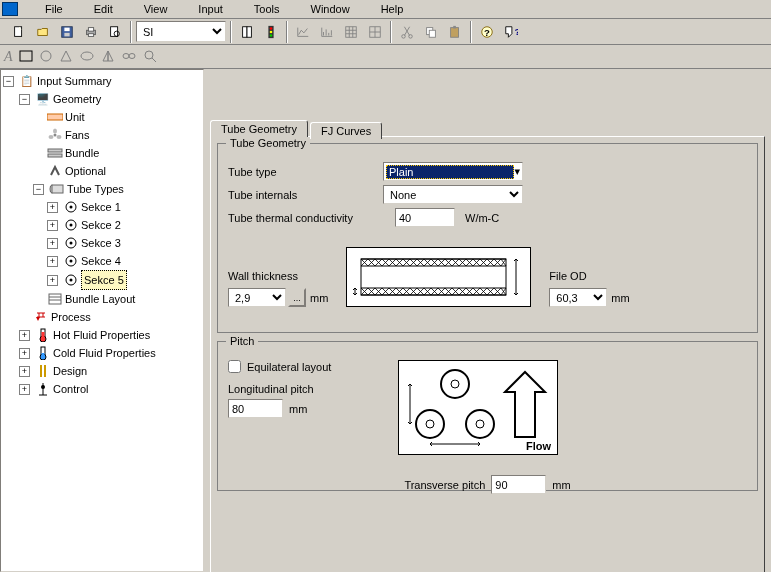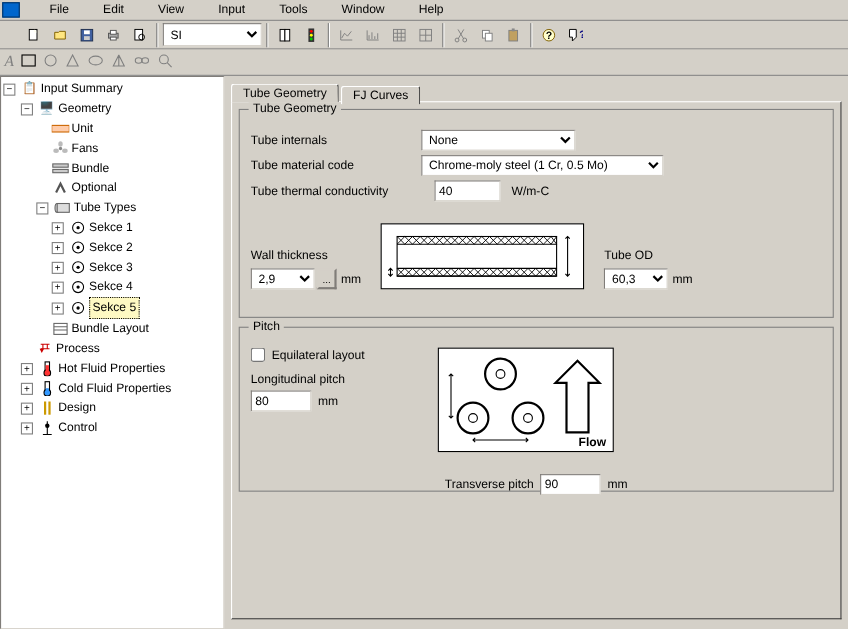--- a/index.html
+++ b/index.html
@@ -2,40 +2,40 @@
 <html><head>
 <meta charset="utf-8">
 <style>
 * { box-sizing: border-box; margin: 0; padding: 0; font-family: "MS Sans Serif", Tahoma, Arial, sans-serif; font-size: 11px; }
 body { background: #d4d0c8; width: 771px; height: 572px; overflow: hidden; }
 
 .menubar { background: #d4d0c8; height: 19px; display: flex; align-items: center; padding: 1px 2px; border-bottom: 1px solid #808080; }
 .menubar .mitem { padding: 2px 8px; cursor: default; margin-left: 15px; }
 .appicon { width: 16px; height: 14px; background: #0066cc; border: 1px solid #003366; margin-right: 4px; display:inline-block; }
 
-.toolbar { background: #d4d0c8; height: 26px; display: flex; align-items: center; padding: 2px 20px; gap: 2px; border-bottom: 1px solid #808080; }
+.toolbar { background: #d4d0c8; height: 26px; display: flex; align-items: center; padding: 2px 8px; gap: 2px; border-bottom: 1px solid #808080; }
 .tbtn { width: 22px; height: 22px; border: 1px solid transparent; display: flex; align-items: center; justify-content: center; cursor: default; }
 .tsep { width: 2px; height: 22px; border-left: 1px solid #808080; border-right: 1px solid #fff; margin: 0 2px; }
 .combo { height: 21px; background: #fff; border: 1px inset #d4d0c8; padding: 1px 2px; }
 
 .toolbar2 { background: #d4d0c8; height: 24px; display: flex; align-items: center; padding: 2px 4px; gap: 6px; border-bottom: 1px solid #808080; }
 
 .main { display: flex; height: calc(572px - 19px - 26px - 24px); }
 .treepane { width: 204px; background: #fff; border: 1px inset #d4d0c8; overflow: auto; padding: 2px; }
 .tree ul { list-style: none; padding-left: 0; }
 .tree li { white-space: nowrap; line-height: 18px; }
 .tree .row { display: flex; align-items: center; gap: 2px; cursor: default; }
 .tree .indent { display: inline-block; }
 .tree .tw { width: 11px; height: 11px; border: 1px solid #808080; display: inline-flex; align-items: center; justify-content: center; font-size: 9px; line-height: 9px; background: #fff; margin-right: 3px; cursor: pointer; }
 .tree .ic { width: 16px; height: 14px; display: inline-flex; align-items:center; justify-content:center; }
 .tree .sel { background: #fef9c3; border: 1px dotted #000; padding: 0 2px; }
 
 .contentpane { flex: 1; background: #d4d0c8; padding: 6px; }
 .tabs { display: flex; position: relative; top: 1px; z-index: 2; }
-.tab { background: #d4d0c8; border: 1px solid #808080; border-bottom: none; padding: 2px 10px; margin-right: 2px; border-radius: 3px 3px 0 0; cursor: default; position: relative; }
+.tab { background: #d4d0c8; border: 1px solid #808080; border-bottom: none; padding: 2px 10px; margin-right: 2px; border-radius: 3px 3px 0 0; cursor: default; position: relative; margin-top: 44px; }
 .tab.active { background: #d4d0c8; border-top: 1px solid #fff; border-left: 1px solid #fff; border-right:1px solid #404040; top: 0; }
 .tab.inactive { top: 2px; border-top:1px solid #fff; border-left:1px solid #fff; border-right:1px solid #404040; }
 .tabbody { border-top:1px solid #fff; border-left:1px solid #fff; border-right:1px solid #404040; border-bottom:1px solid #404040; padding: 6px; height: calc(100% - 20px); }
 
 .groupbox { border: 1px solid #808080; border-top-color: #808080; position: relative; padding: 18px 10px 10px 10px; margin-bottom: 8px; }
 .groupbox::before { content: attr(data-title); position: absolute; top: -7px; left: 8px; background: #d4d0c8; padding: 0 4px; }
 
 .formrow { display: flex; align-items: center; margin-bottom: 4px; }
 .lbl { width: 155px; }
 .selectctl { background: #fff; border: 1px inset #d4d0c8; height: 19px; padding: 0 2px; }
@@ -431,26 +431,29 @@
 
   <div class="contentpane">
     <div class="tabs">
       <div class="tab active">Tube Geometry</div>
       <div class="tab inactive">FJ Curves</div>
     </div>
     <div class="tabbody">
 
       <div class="groupbox" data-title="Tube Geometry" style="height:190px">
         <div class="formrow">
+          <span class="lbl">Tube type</span>
+          <span class="selectctl" style="width:140px;display:flex;justify-content:space-between;align-items:center">
+              <span class="selsel" style="flex:1">Plain</span>
+              <span>▾</span>
+            </span>
+        </div>
+        <div class="formrow">
           <span class="lbl">Tube internals</span>
           <select class="selectctl" style="width:140px"><option>None</option></select>
-        </div>
-        <div class="formrow">
-          <span class="lbl">Tube material code</span>
-          <select class="selectctl" style="width:220px"><option>Chrome-moly steel (1 Cr, 0.5 Mo)</option></select>
         </div>
         <div class="formrow">
           <span class="lbl">Tube thermal conductivity</span>
           <input class="inputctl" style="width: 60px; margin-left: 12px;" value="40">
           <span style="margin-left:10px">W/m-C</span>
         </div>
 
         <div style="display:flex;align-items:flex-end;margin-top:20px;gap:18px">
           <div>
             <div style="margin-bottom:6px">Wall thickness</div>
@@ -467,21 +470,21 @@
               <path d="M12 10 L157 10 M12 17 L157 17" stroke="#000"></path>
               <path d="M12 10 L19 17 M19 10 L12 17 M19 10 L26 17 M26 10 L19 17 M26 10 L33 17 M33 10 L26 17 M33 10 L40 17 M40 10 L33 17 M40 10 L47 17 M47 10 L40 17 M47 10 L54 17 M54 10 L47 17 M54 10 L61 17 M61 10 L54 17 M61 10 L68 17 M68 10 L61 17 M68 10 L75 17 M75 10 L68 17 M75 10 L82 17 M82 10 L75 17 M82 10 L89 17 M89 10 L82 17 M89 10 L96 17 M96 10 L89 17 M96 10 L103 17 M103 10 L96 17 M103 10 L110 17 M110 10 L103 17 M110 10 L117 17 M117 10 L110 17 M117 10 L124 17 M124 10 L117 17 M124 10 L131 17 M131 10 L124 17 M131 10 L138 17 M138 10 L131 17 M138 10 L145 17 M145 10 L138 17 M145 10 L152 17 M152 10 L145 17 M152 10 L157 17 M157 10 L152 17" stroke="#000" stroke-width="0.8"></path>
               <path d="M12 39 L157 39 M12 46 L157 46" stroke="#000"></path>
               <path d="M12 39 L19 46 M19 39 L12 46 M19 39 L26 46 M26 39 L19 46 M26 39 L33 46 M33 39 L26 46 M33 39 L40 46 M40 39 L33 46 M40 39 L47 46 M47 39 L40 46 M47 39 L54 46 M54 39 L47 46 M54 39 L61 46 M61 39 L54 46 M61 39 L68 46 M68 39 L61 46 M68 39 L75 46 M75 39 L68 46 M75 39 L82 46 M82 39 L75 46 M82 39 L89 46 M89 39 L82 46 M89 39 L96 46 M96 39 L89 46 M96 39 L103 46 M103 39 L96 46 M103 39 L110 46 M110 39 L103 46 M110 39 L117 46 M117 39 L110 46 M117 39 L124 46 M124 39 L117 46 M124 39 L131 46 M131 39 L124 46 M131 39 L138 46 M138 39 L131 46 M138 39 L145 46 M145 39 L138 46 M145 39 L152 46 M152 39 L145 46 M152 39 L157 46 M157 39 L152 46" stroke="#000" stroke-width="0.8"></path>
               <path d="M6 39 L6 46 M4 41 L6 39 L8 41 M4 44 L6 46 L8 44" stroke="#000" fill="none"></path>
               <path d="M167 10 L167 46 M165 12 L167 10 L169 12 M165 44 L167 46 L169 44" stroke="#000" fill="none"></path>
             </svg>
           </div>
 
           <div>
-            <div style="margin-bottom:6px">Tube OD</div>
+            <div style="margin-bottom:6px">File OD</div>
             <div style="display:flex;align-items:center;gap:4px">
               <select class="selectctl" style="width:58px"><option>60,3</option></select>
               <span>mm</span>
             </div>
           </div>
         </div>
       </div>
 
       <div class="groupbox" data-title="Pitch" style="height:150px">
         <div style="display:flex;gap:30px">

